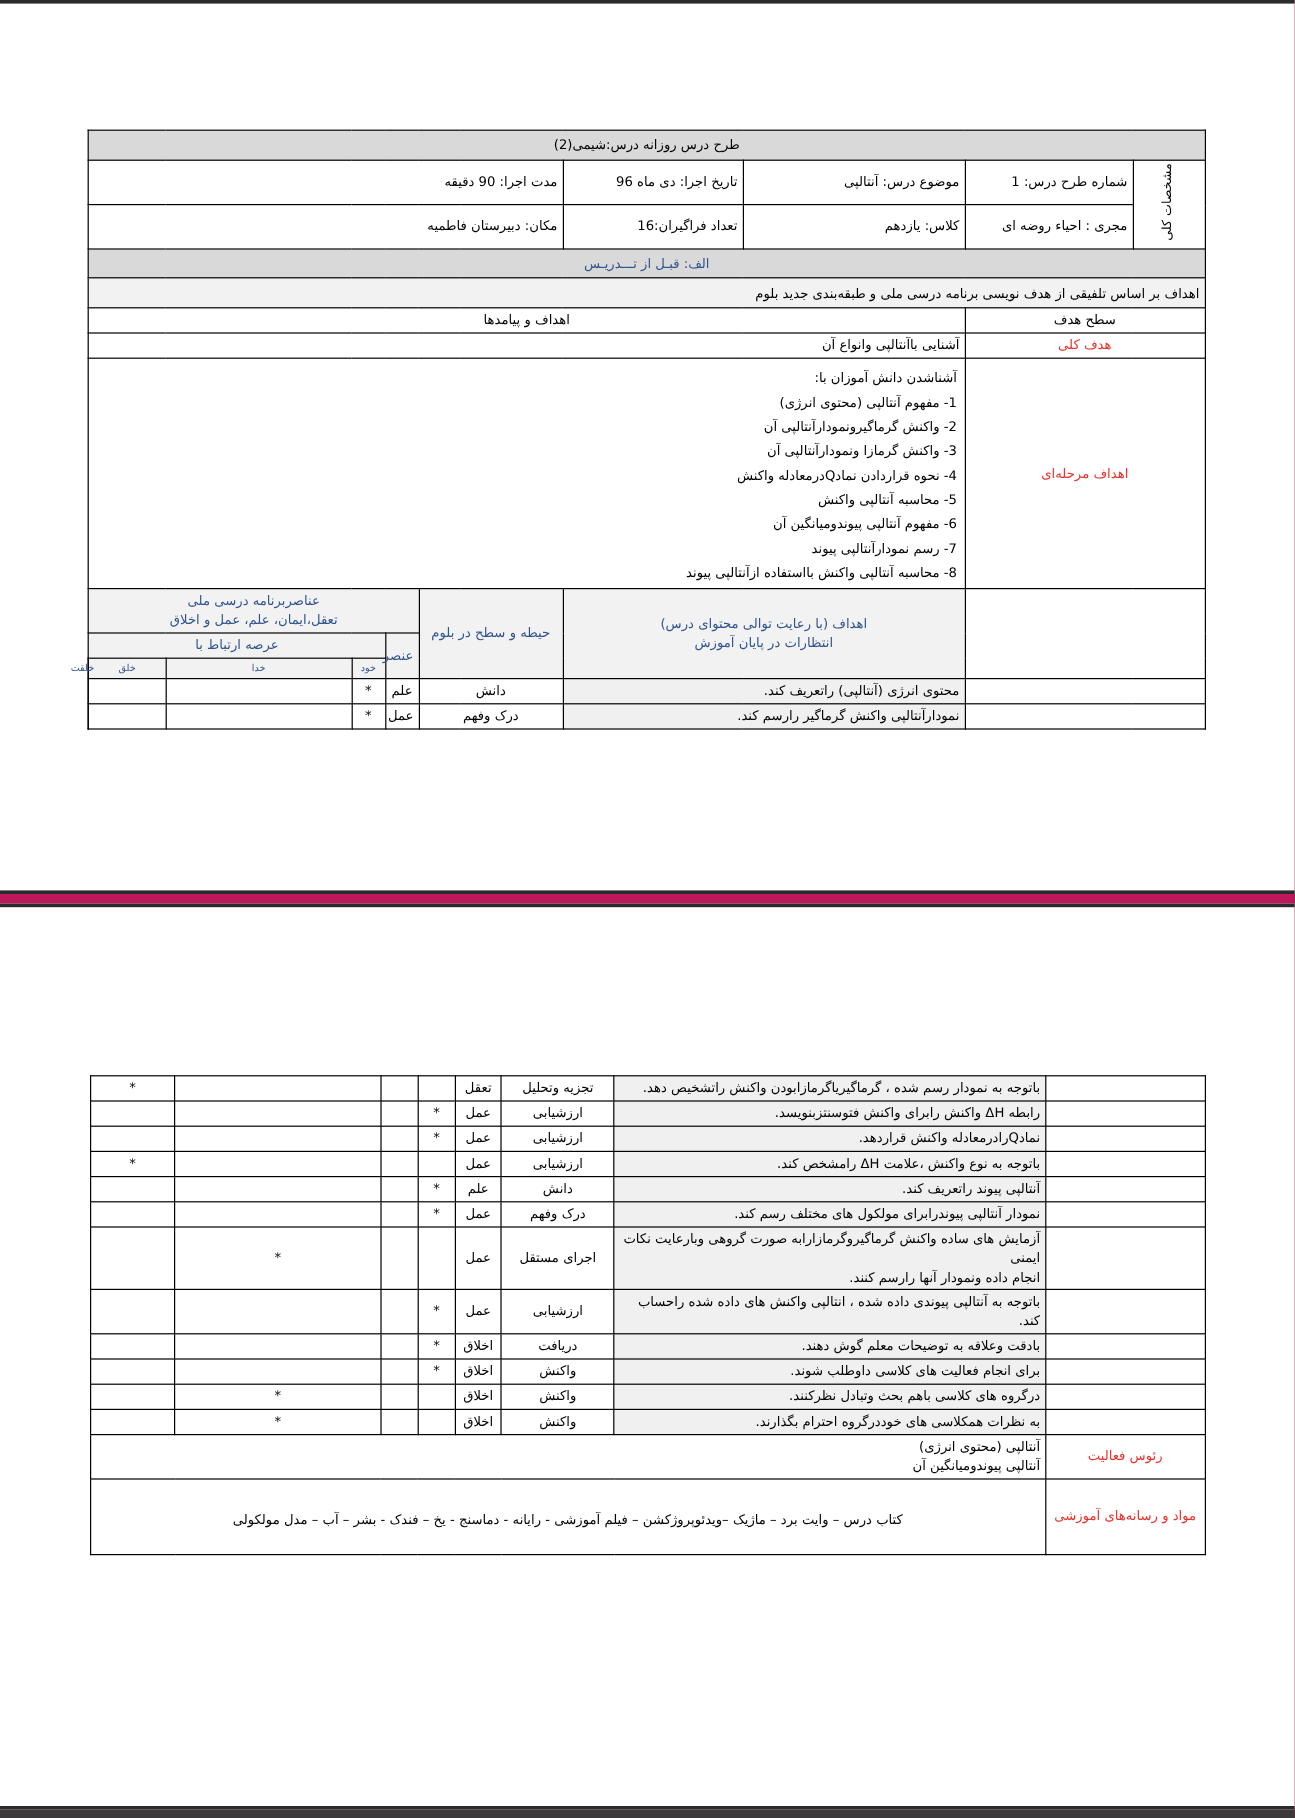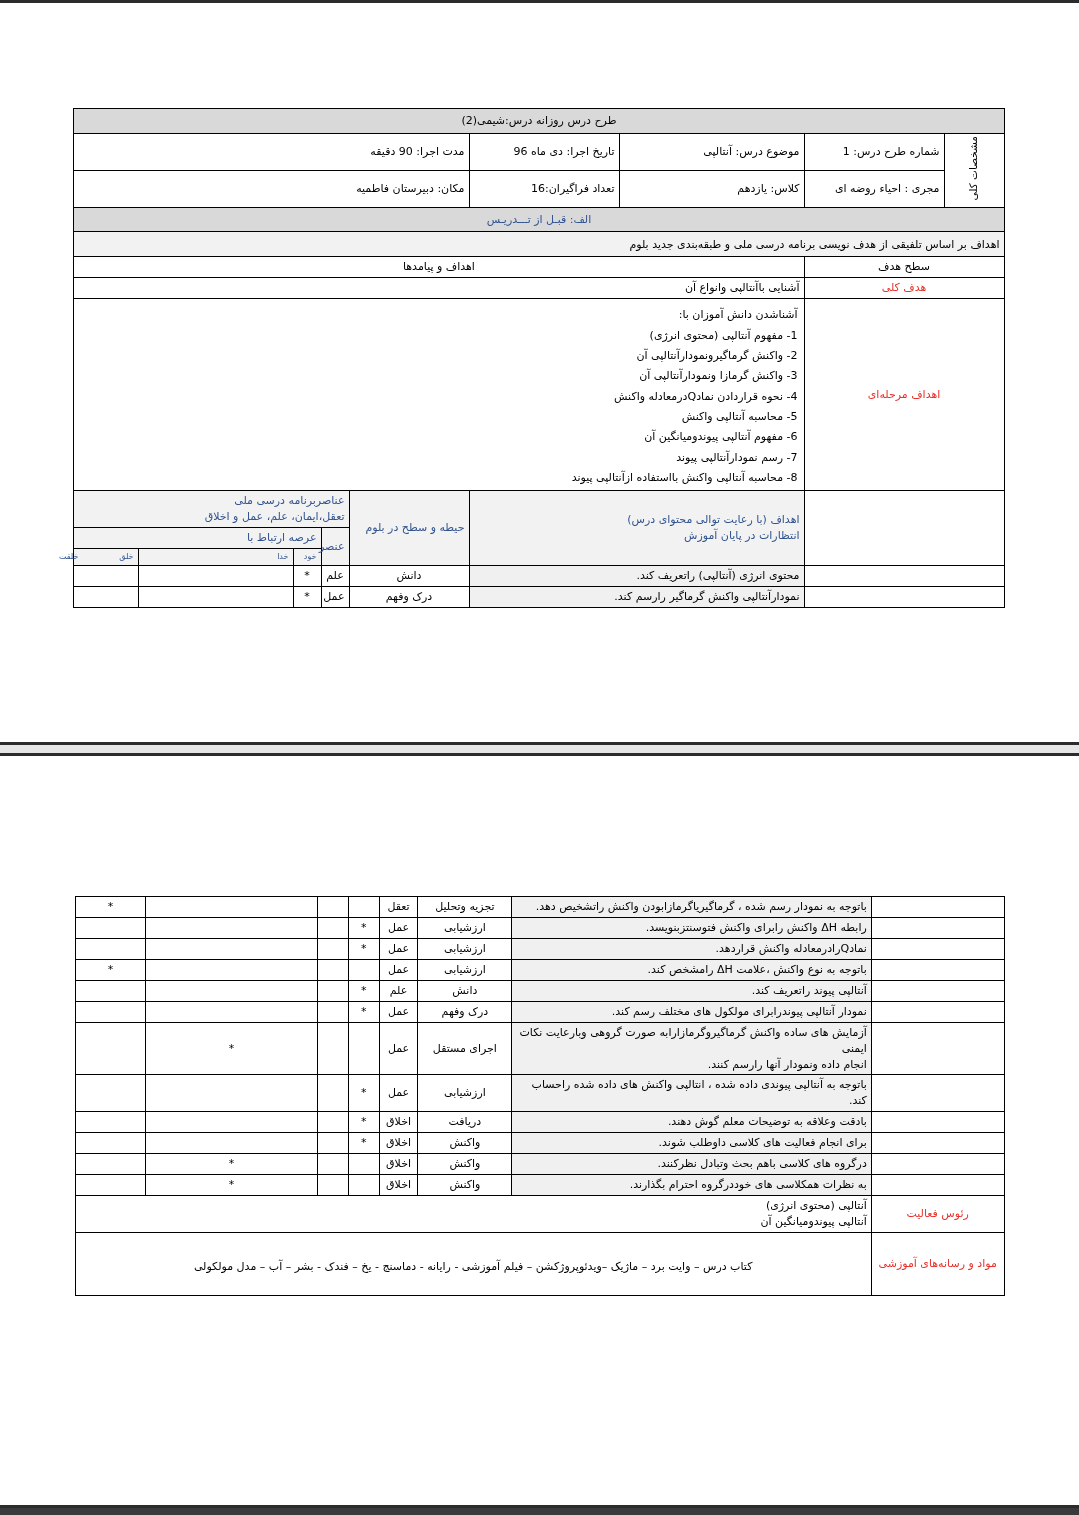--- a/index.html
+++ b/index.html
@@ -4,21 +4,21 @@
 <title>طرح درس روزانه</title>
 <style>
   html,body{margin:0;padding:0;background:#3a3a3a;}
   body{
     width:1079px;
     font-family:"DejaVu Sans","Liberation Sans",sans-serif;
     font-size:11px;
     color:#000;
     direction:rtl;
   }
-  .viewport{width:1079px;background:#e5e5e5;}
+  .viewport{width:1079px;background:#be185d;}
   .page{
     background:#ffffff;
     width:1079px;
     box-sizing:border-box;
     border-top:3px solid #2b2b2b;
     border-bottom:3px solid #2b2b2b;
     position:relative;
   }
   .page.p1{height:745px;padding:0;}
   .page.p2{height:755px;padding:0;margin-top:8px;}
@@ -80,20 +80,21 @@
     transform:rotate(180deg);
     font-size:10.5px;
     letter-spacing:1px;
   }
   td.rtl-right{text-align:right;}
   td.ctr{text-align:center;}
   .shade{background:#f0f0f0;}
   .hdr-blue{
     color:#31548f;
     background:#f2f2f2;
+    text-align:center;
     font-size:9.5px;
     line-height:1.6;
   }
   .hdr-blue.small{font-size:8px;}
   .bigcell{height:165px;vertical-align:top;}
   .obj-list{
     text-align:right;
     line-height:1.85;
     padding-top:4px;
   }

